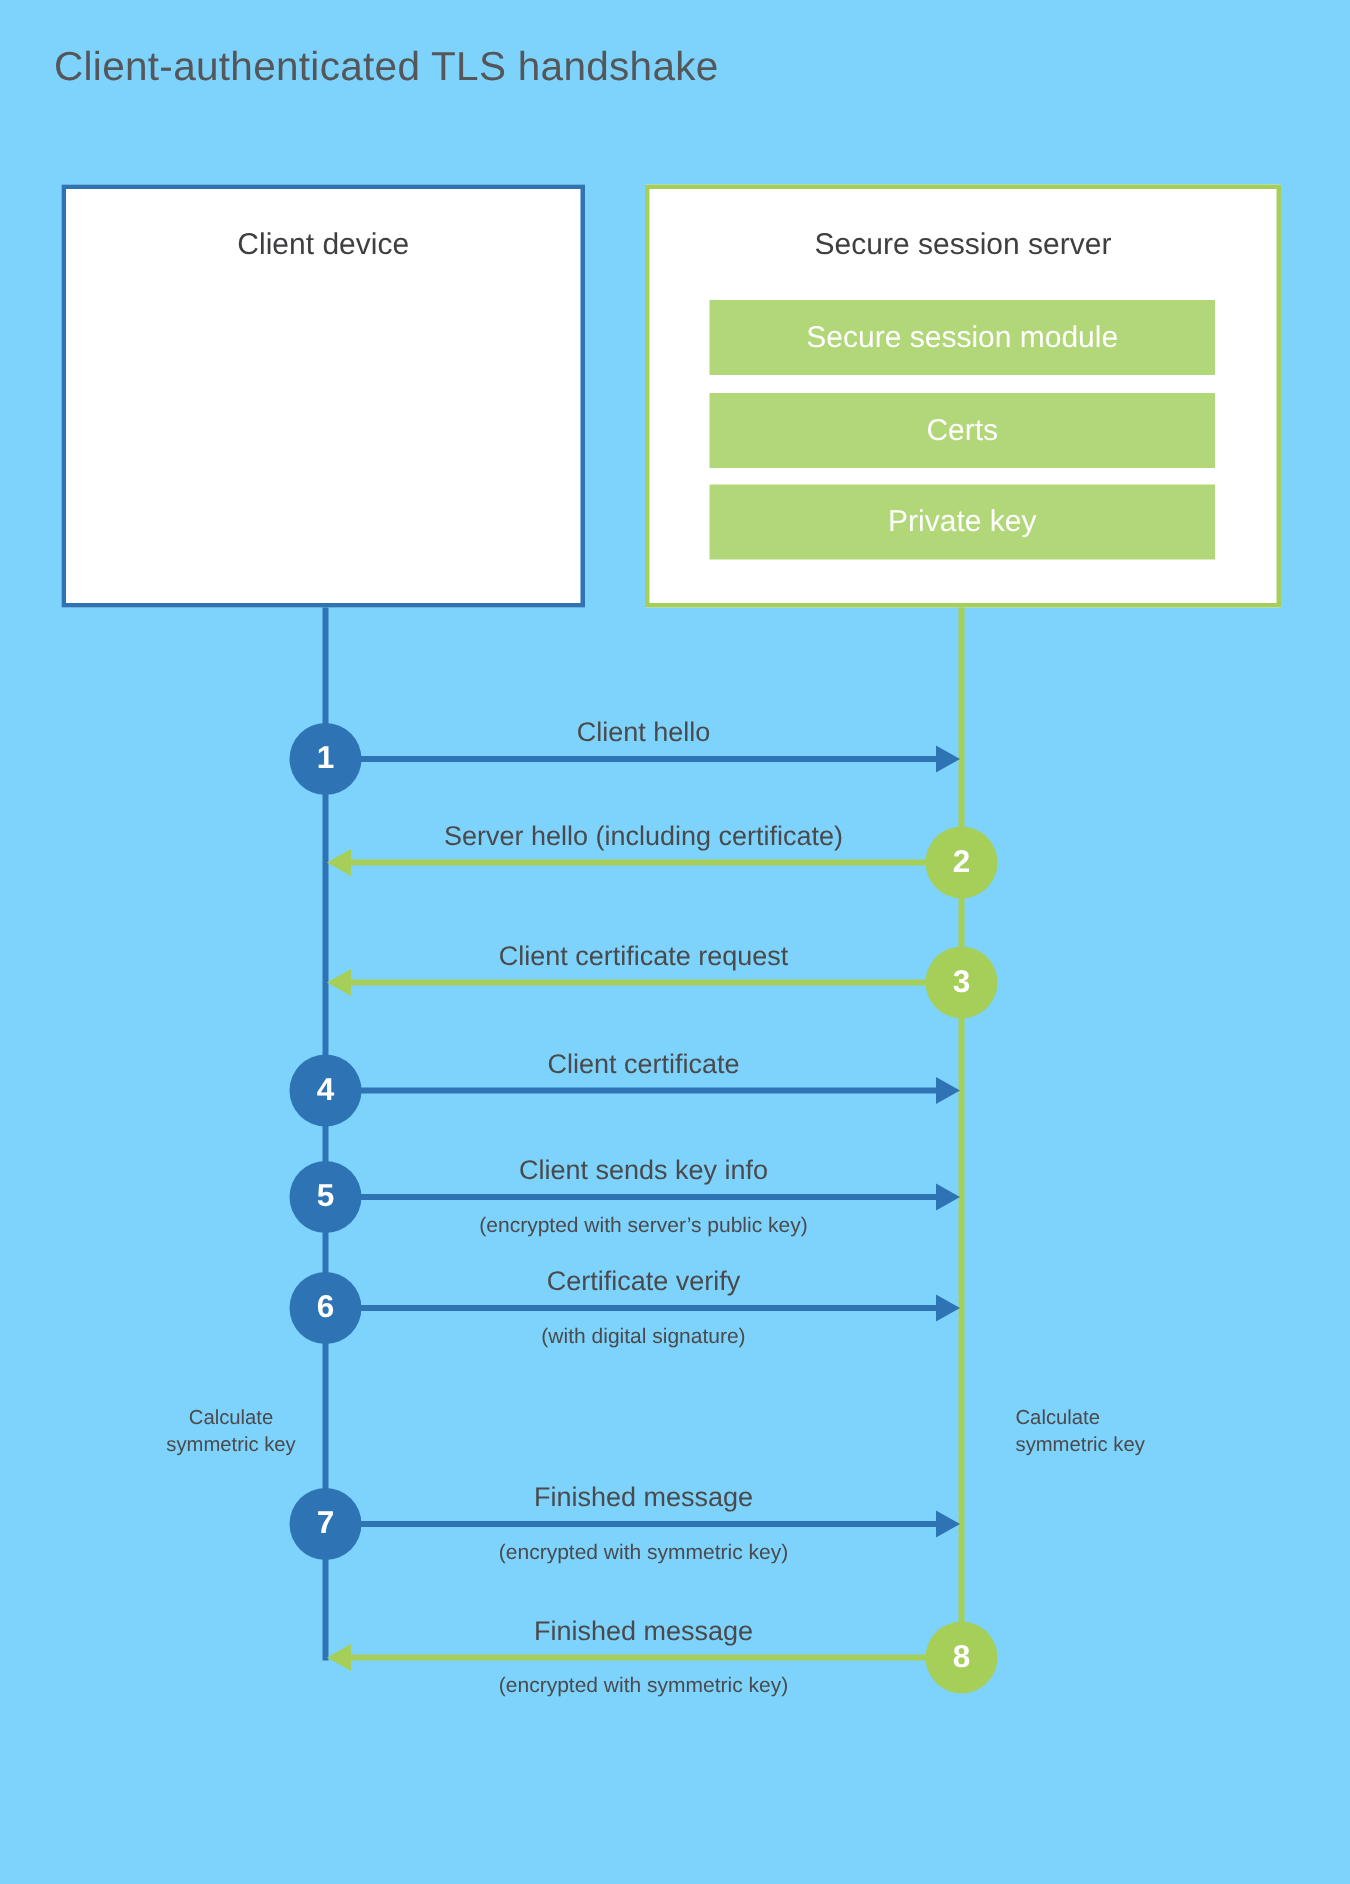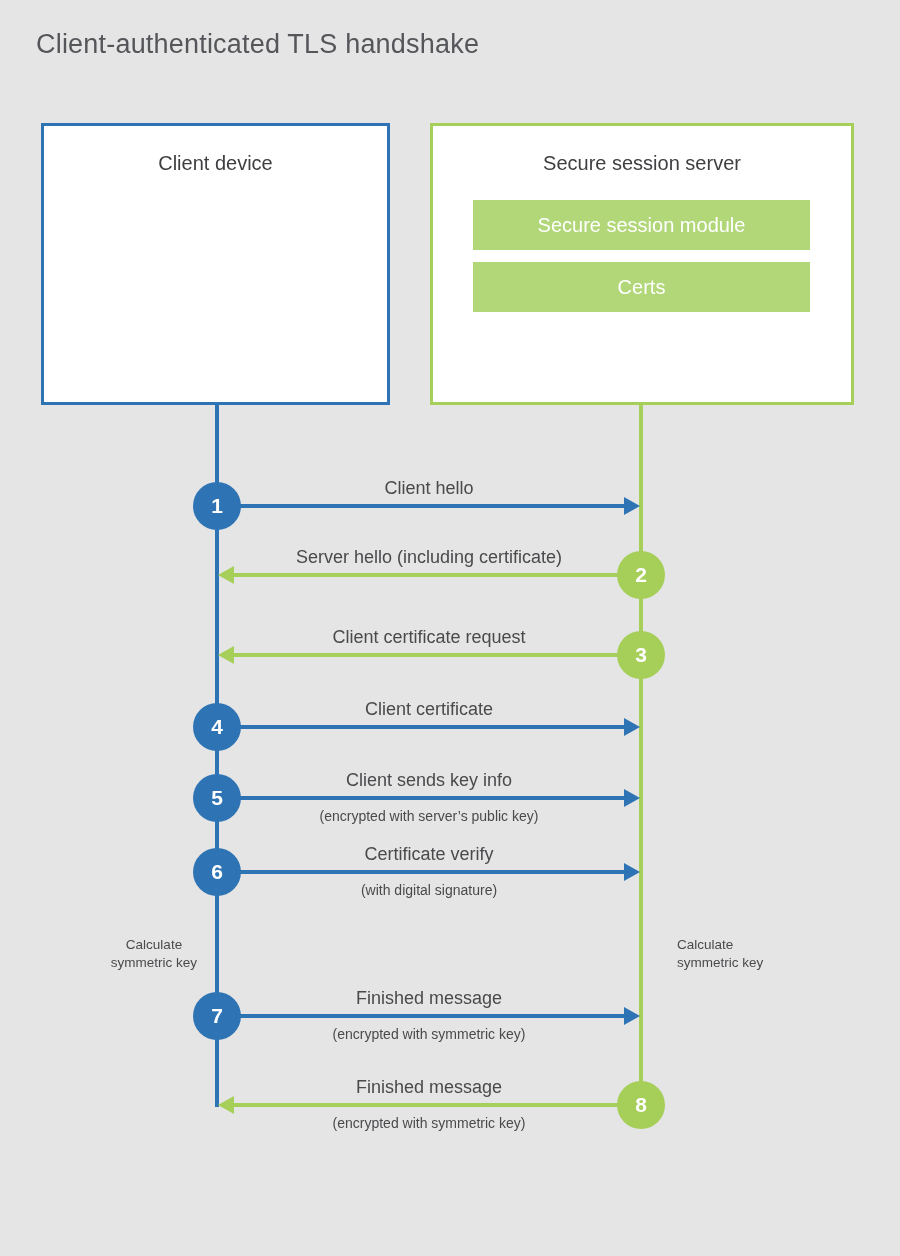--- a/index.html
+++ b/index.html
@@ -1,17 +1,17 @@
 <!DOCTYPE html>
 <html><head>
 <meta charset="utf-8">
 <style>
   html,body{margin:0;padding:0;background:#ffffff;}
   body{font-family:"Liberation Sans","DejaVu Sans",sans-serif;}
-  .canvas{position:relative;width:900px;height:1256px;background:#e5e5e5;overflow:hidden;}
+  .canvas{position:relative;width:900px;height:1256px;background:#7dd3fc;overflow:hidden;}
 
   .diagram-title{
     position:absolute;left:36px;top:29px;
     font-size:27px;font-weight:400;color:#55565a;letter-spacing:.2px;
   }
 
   
   .actor-box{position:absolute;top:123px;height:282px;box-sizing:border-box;background:#fff;}
   .client-box{left:41px;width:349px;border:3px solid #2e74b5;}
   .server-box{left:430px;width:424px;border:3px solid #a6cf5a;}
@@ -75,20 +75,21 @@
 
   <div class="actor-box client-box">
     <div class="actor-title">Client device</div>
   </div>
 
   <div class="actor-box server-box">
     <div class="actor-title">Secure session server</div>
   </div>
   <div class="server-bar bar-1">Certs</div>
   <div class="server-bar bar-0">Secure session module</div>
+  <div class="server-bar bar-2">Private key</div>
 
   <div class="lifeline lifeline-client"></div>
   <div class="lifeline lifeline-server"></div>
 
   <div>
     <div class="msg-label" style="top:478px">Client hello</div>
     <div class="arrow-line blue" style="top:504px"></div>
     <div class="arrow-head right" style="top:497px"></div>
     <div class="badge blue" style="top:482px">1</div>
   </div>

